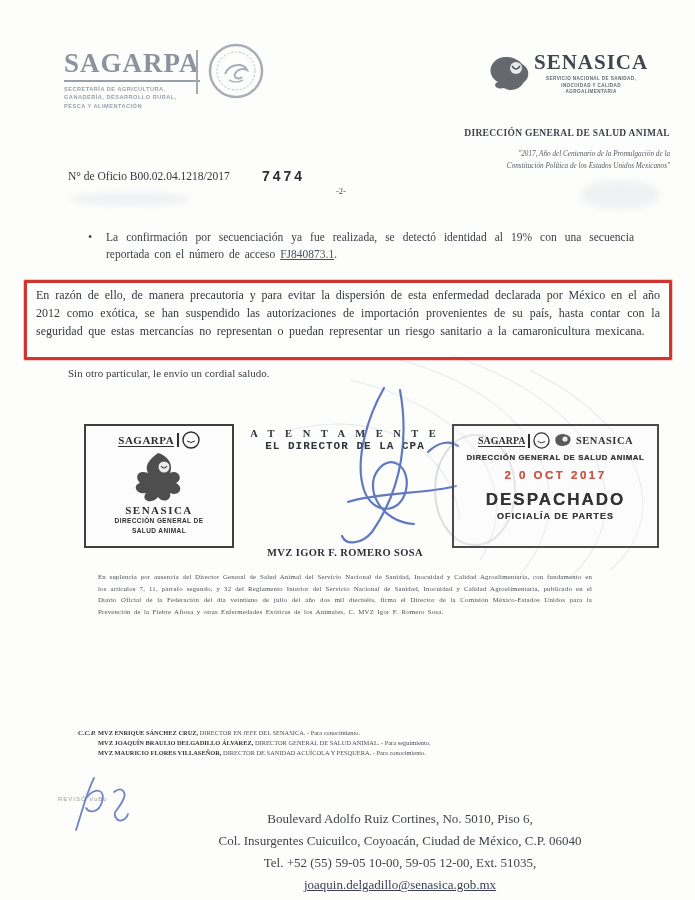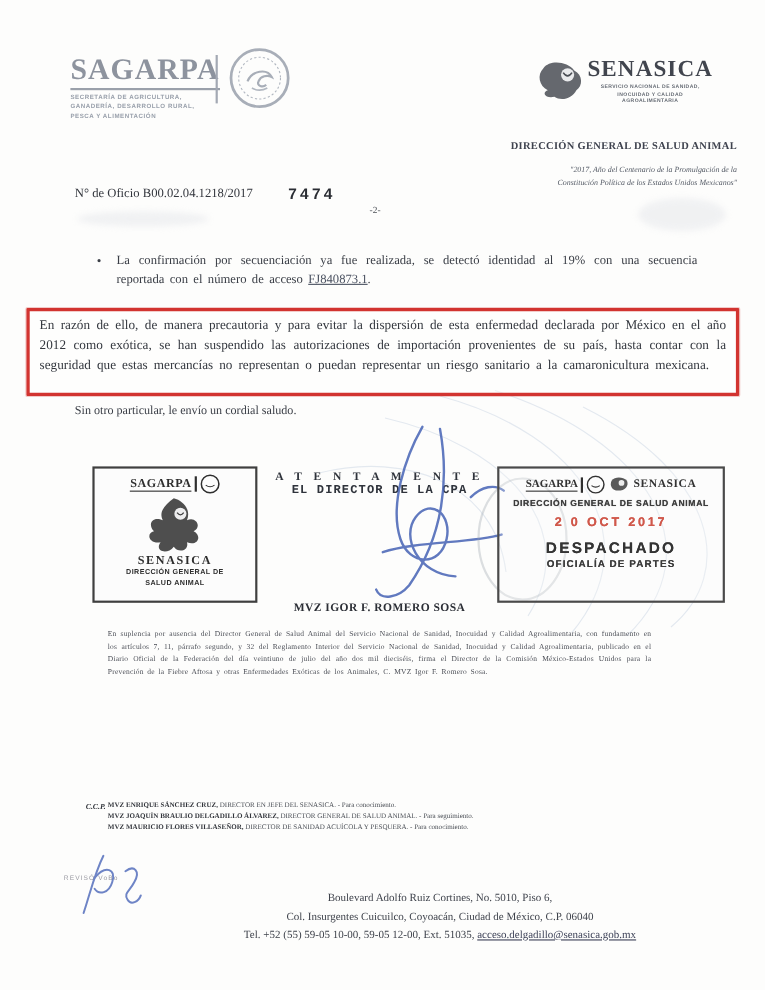--- a/index.html
+++ b/index.html
@@ -46,34 +46,34 @@
   .st-sagarpa{font-weight:bold;font-size:11px;color:#2e2e2e;letter-spacing:.5px;
     border-bottom:1.5px solid #2e2e2e;}
   .st-bar{width:1.5px;height:14px;background:#2e2e2e;}
   .st-senasica{font-weight:bold;font-size:11px;letter-spacing:1.5px;color:#2e2e2e;}
   .st-lines{font-family:"Liberation Sans",sans-serif;font-weight:bold;font-size:6.5px;
     color:#2e2e2e;letter-spacing:.4px;text-align:center;line-height:1.5;}
   .st2-dgsa{font-family:"Liberation Sans",sans-serif;font-weight:bold;font-size:7.8px;
     color:#3d3d3d;letter-spacing:.6px;text-shadow:0 0 .7px #555;margin-top:4px;}
   .st2-date{font-family:"Liberation Sans",sans-serif;font-weight:bold;font-size:11.5px;
     color:#d0584b;letter-spacing:2.5px;margin-top:7px;text-shadow:0 0 .5px #d0584b;}
-  .st2-despachado{font-family:"Liberation Sans",sans-serif;font-weight:bold;font-size:14px;
+  .st2-despachado{font-family:"Liberation Sans",sans-serif;font-weight:bold;font-size:17px;
     color:#343434;letter-spacing:2px;margin-top:9px;text-shadow:0 0 .6px #444;}
   .st2-oficialia{font-family:"Liberation Sans",sans-serif;font-weight:bold;font-size:9px;
     color:#3a3a3a;letter-spacing:1px;margin-top:1px;text-shadow:0 0 .5px #555;}
   .st2-brandrow{display:flex;align-items:center;gap:3px;margin-top:6px;}
   .st2-sagarpa{font-weight:bold;font-size:10px;color:#333;border-bottom:1.5px solid #333;}
   .st2-senasica{font-weight:bold;font-size:10.5px;letter-spacing:.5px;color:#333;}
   
   .ccp-label{font-weight:bold;font-style:italic;font-size:7px;color:#33363c;}
   .ccp-line{font-size:6.4px;line-height:1.55;color:#4a4e55;}
   .ccp-name{font-weight:bold;color:#33363c;}
   .reviso{font-family:"Liberation Sans",sans-serif;font-size:6px;color:#9a9aa2;
     letter-spacing:1px;filter:blur(.3px);}
-  .footer{font-size:10px;color:#3f434c;text-align:center;line-height:1.7;}
+  .footer{font-size:13px;color:#3f434c;text-align:center;line-height:1.7;}
   .email-link{text-decoration:underline;color:#3a3f55;cursor:pointer;}
   .smudge{filter:blur(3px);opacity:.5;background:#e4e6ea;border-radius:50%;}
   .wm{opacity:.55;}
 </style>
 </head>
 <body>
 
 <div class="page">
 
   <svg class="abs wm" style="left:230px;top:350px;" width="460" height="230" viewBox="0 0 460 230">
@@ -221,17 +221,17 @@
       <path d="M38 6 C30 22 26 40 20 58"></path>
       <path d="M30 26 C40 14 50 18 46 30 C43 40 34 42 30 36"></path>
       <path d="M58 20 C66 14 72 20 66 30 C62 38 56 40 60 46 C63 51 70 48 72 42"></path>
     </g>
   </svg>
 
   <div class="abs footer" style="left:180px;top:808px;width:440px;">
     <div>Boulevard Adolfo Ruiz Cortines, No. 5010, Piso 6,</div>
     <div>Col. Insurgentes Cuicuilco, Coyoacán, Ciudad de México, C.P. 06040</div>
     <div>
-      <span>Tel. +52 (55) 59-05 10-00, 59-05 12-00, Ext. 51035, </span><span class="email-link">acceso.delgadillo@senasica.gob.mx</span>
+      <span>Tel. +52 (55) 59-05 10-00, 59-05 12-00, Ext. 51035, </span><span class="email-link">joaquin.delgadillo@senasica.gob.mx</span>
     </div>
   </div>
 
 </div>
 
 </body></html>

